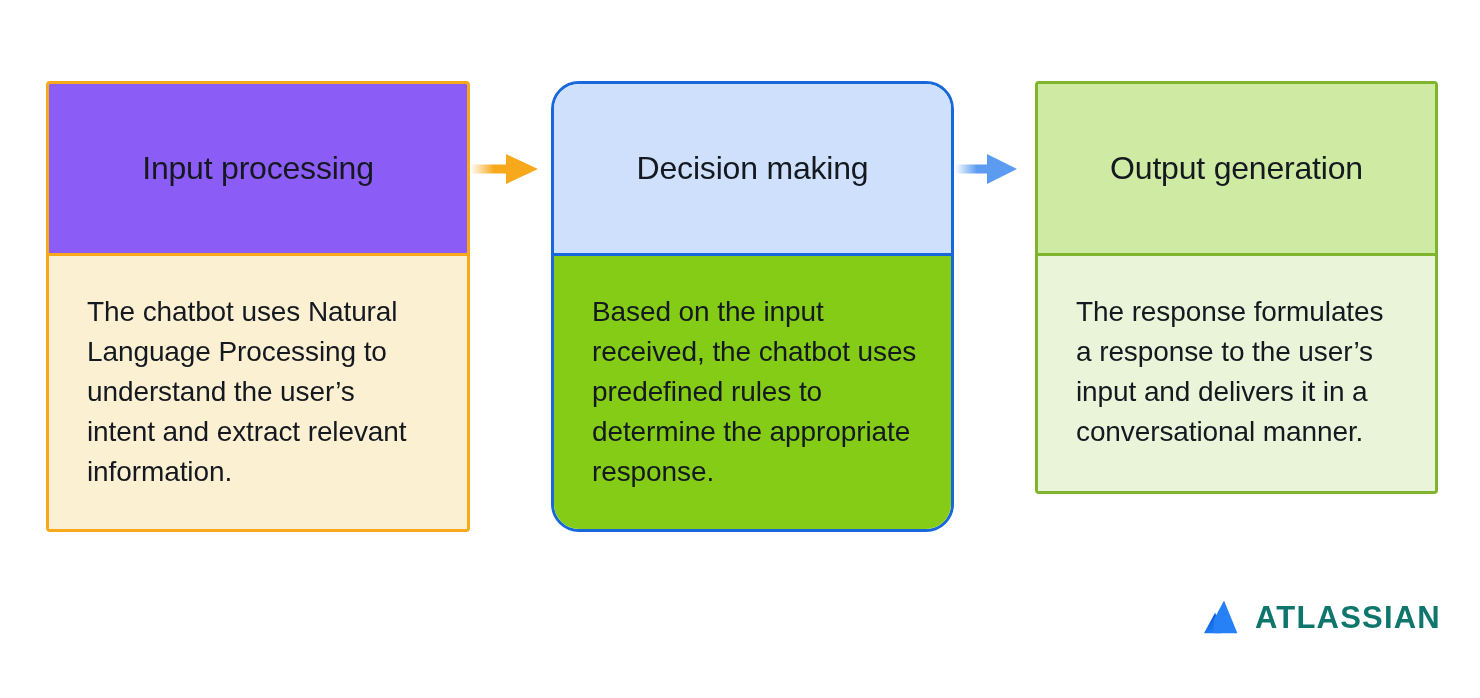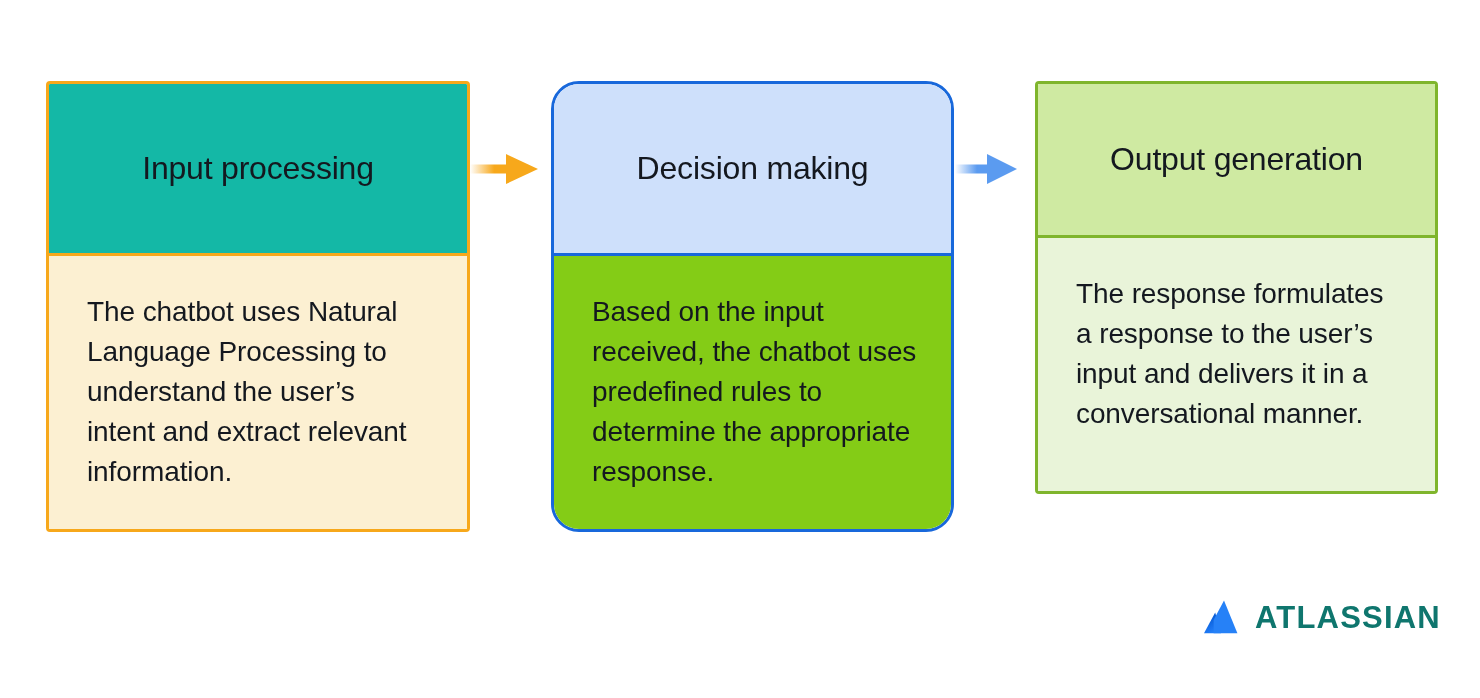--- a/index.html
+++ b/index.html
@@ -74,21 +74,21 @@
   
   #card-1 {
     left: 46px;
     top: 81px;
     width: 424px;
     height: 451px;
     border-color: #F7A81B;
   }
   #card-1 .card-header {
     height: 172px;
-    background: #14b8a6;
+    background: #8b5cf6;
     border-bottom-color: #F7A81B;
   }
   #card-1 .card-body { background: #FCF0D2; }
 
   
   #card-2 {
     left: 551px;
     top: 81px;
     width: 403px;
     height: 451px;
@@ -105,21 +105,21 @@
 
   
   #card-3 {
     left: 1035px;
     top: 81px;
     width: 403px;
     height: 413px;
     border-color: #7FB52C;
   }
   #card-3 .card-header {
-    height: 154px;
+    height: 172px;
     background: #CFEAA2;
     border-bottom-color: #7FB52C;
   }
   #card-3 .card-body { background: #E9F4D9; }
   #card-3 .card-text { max-width: 330px; }
 
   
   .arrow {
     position: absolute;
     top: 152px;

